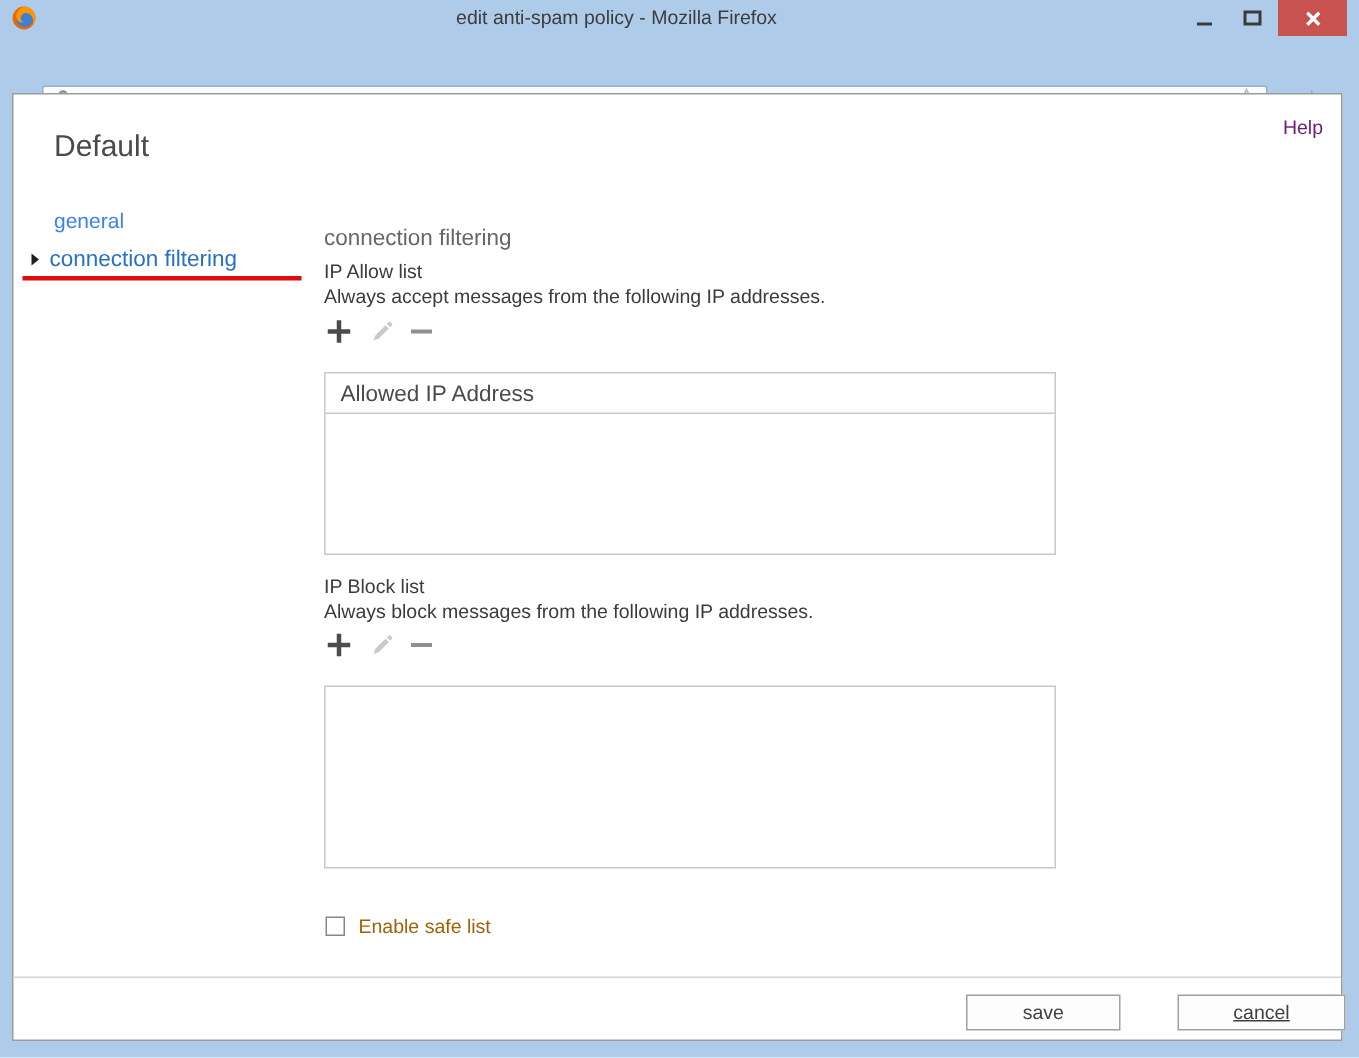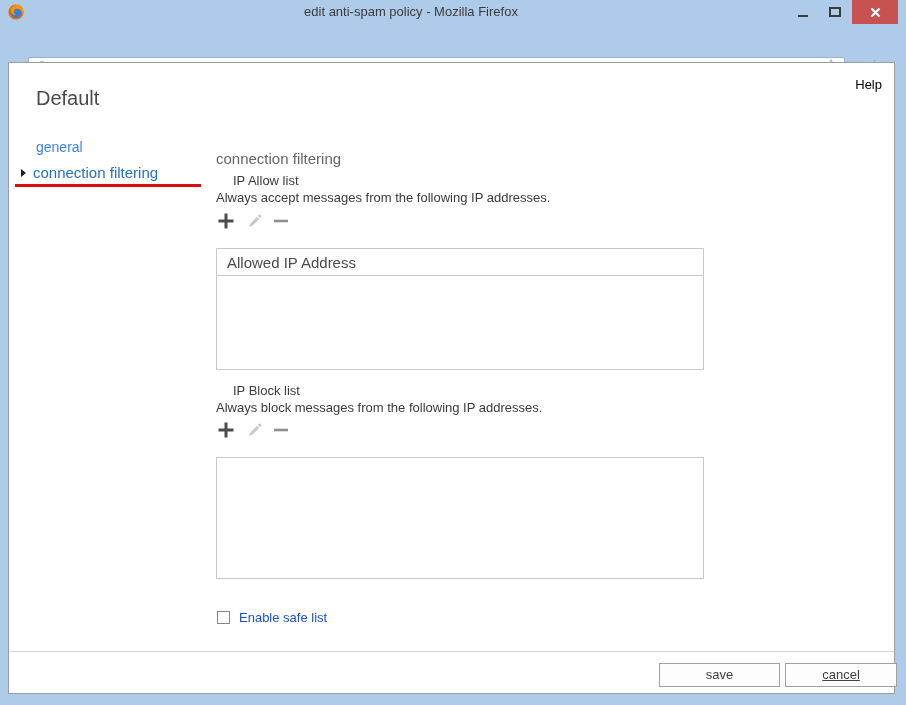--- a/index.html
+++ b/index.html
@@ -26,53 +26,53 @@
   .url-text { flex:1; margin-left:7px; font-size:13px; white-space:nowrap; overflow:hidden; color:#84898f; }
   .url-text .domain { color:#1b1d1f; }
   .star-wrap { flex:0 0 auto; padding-left:4px; background:#fcfdfe; }
   .ext-icon { position:absolute; left:851px; top:40px; }
   .toolbar-sep { position:absolute; left:874px; top:36px; width:1px; height:19px; background:#95abc7; }
   .dropmarker { position:absolute; left:880px; top:42px; }
 
   
   .content { position:absolute; left:8px; top:62px; width:887px; height:632px; background:#ffffff;
              border:1px solid #9c9c9c; }
-  .help-link { position:absolute; top:14px; right:12px; font-size:13px; color:#000000; cursor:pointer; }
+  .help-link { position:absolute; top:14px; right:12px; font-size:13px; color:#701a75; cursor:pointer; }
   .policy-name { position:absolute; left:27px; top:24px; font-size:20px; color:#4a4a4a;text-align:right; }
 
   .nav-general { position:absolute; left:27px; top:76px; font-size:14px; color:#3b82f6; cursor:pointer; }
   .nav-cf { position:absolute; left:24px; top:101px; font-size:15px; color:#2671c5; cursor:pointer; }
   .nav-marker { position:absolute; left:12px; top:106px; width:0; height:0;
                 border-left:5px solid #1e1e1e; border-top:4px solid transparent; border-bottom:4px solid transparent; }
   .nav-underline { position:absolute; left:6px; top:121px; width:186px; height:3px; background:#e00b0c; }
 
   .section-title { position:absolute; left:207px; top:87px; font-size:15px; color:#666666; }
-  .list-title { position:absolute; left:224px; font-size:13px; color:#3b3b3b; }
+  .list-title { position:absolute; left:207px; font-size:13px; color:#3b3b3b; }
   .list-desc { position:absolute; left:207px; font-size:13px; color:#3b3b3b; }
   .allow-title { top:110px; } .allow-desc { top:127px; }
   .block-title { top:320px; } .block-desc { top:337px; }
 
   .icon-row { position:absolute; left:208px; display:flex; align-items:center; gap:11px; }
   .allow-icons { top:149px; } .block-icons { top:358px; }
   .icon-btn { display:flex; align-items:center; cursor:pointer; }
 
   .ip-table { position:absolute; left:207px; width:488px; height:122px; border:1px solid #c8c8c8; background:#fff; }
   .allow-table { top:185px; } .block-table { top:394px; }
   .ip-table .thead { height:27px; line-height:27px; border-bottom:1px solid #c8c8c8;
                      padding-left:10px; font-size:15px; color:#4a4a4a; }
   .ip-table .tbody { height:94px; }
 
   .safelist { position:absolute; left:208px; top:547px; display:flex; align-items:center; }
   .checkbox { width:13px; height:13px; border:1px solid #878787; background:#fff; cursor:pointer; }
-  .safelist-label { margin-left:9px; font-size:13px; color:#1d4ed8; }
+  .safelist-label { margin-left:9px; font-size:13px; color:#a16207; }
 
   .footer-sep { position:absolute; left:0; top:588px; width:100%; height:1px; background:#d4d4d4; }
   .btn { position:absolute; top:600px; height:24px; background:#fdfdfd; border:1px solid #a0a0a0;
          font-size:13px; color:#3f3f3f; text-align:center; line-height:22px; cursor:pointer; }
-  .btn-save { left:635px; width:121px;margin-left:15px; }
+  .btn-save { left:635px; width:103px; }
   .btn-cancel { left:776px; width:112px;text-decoration:underline; }
 </style>
 </head>
 <body>
 
 <div class="window">
 
   <div class="titlebar">
     <span class="ff-icon">
       <svg width="16" height="16" viewBox="0 0 16 16">

